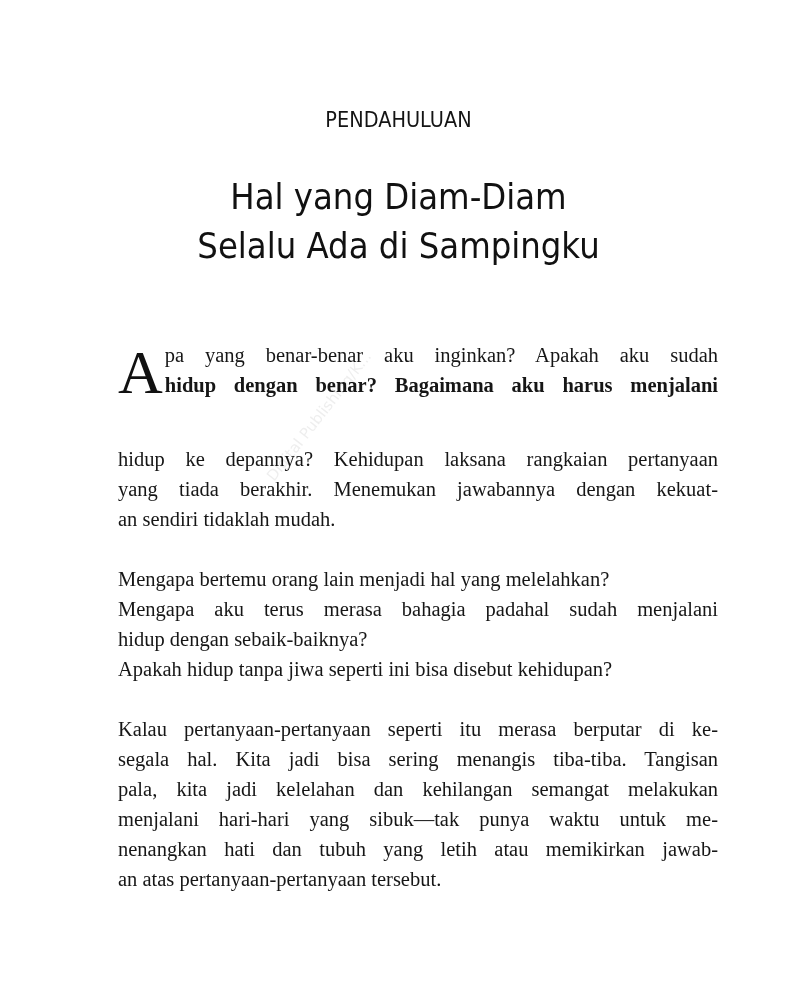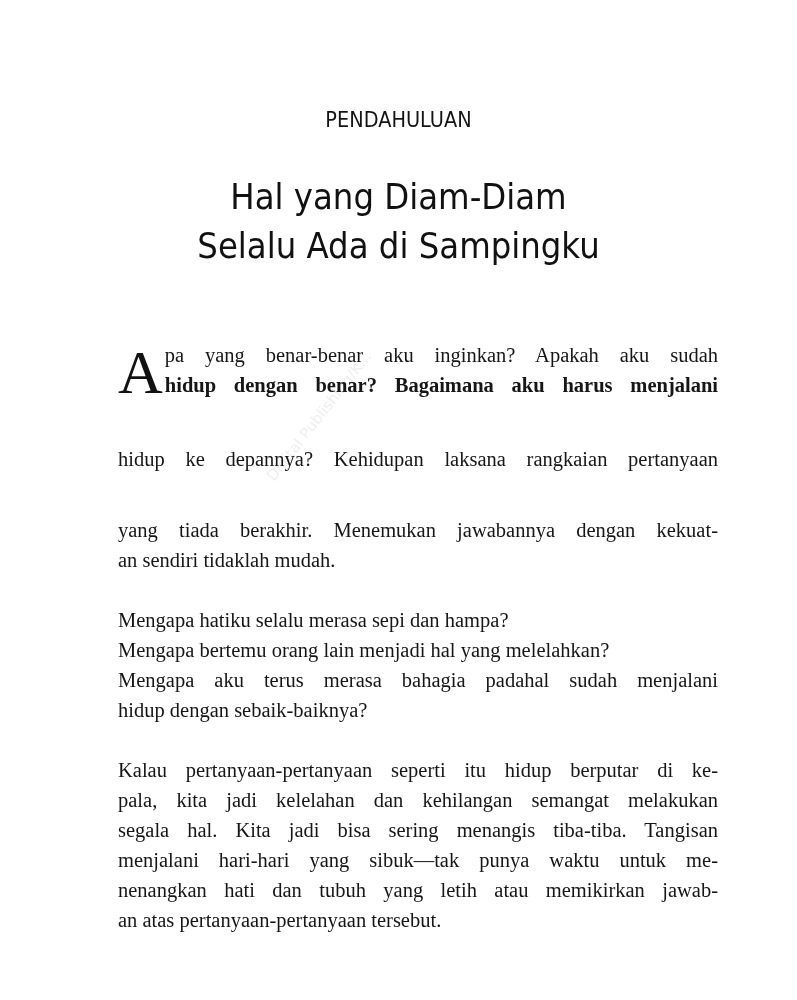--- a/index.html
+++ b/index.html
@@ -113,34 +113,34 @@
     <span>Selalu Ada di Sampingku</span>
   </div>
 
   <div class="body-text">
 
     <div class="para first-para">
       <span class="drop-cap">A</span>
       <span class="line-j" style="white-space: normal; overflow: hidden; height: 30px;">pa yang benar-benar aku inginkan? Apakah aku sudah</span>
       <span class="line-j" style="white-space: normal; overflow: hidden; height: 30px; font-weight: bold;">hidup dengan benar? Bagaimana aku harus menjalani</span>
       <span class="line-j" style="white-space: normal; overflow: hidden; height: 30px; margin-top: 44px;">hidup ke depannya? Kehidupan laksana rangkaian pertanyaan</span>
-      <span class="line-j" style="white-space: normal; overflow: hidden; height: 30px; margin-top: 41px;">yang tiada berakhir. Menemukan jawabannya dengan kekuat-</span>
+      <span class="line-j" style="white-space: normal; overflow: hidden; height: 30px;">yang tiada berakhir. Menemukan jawabannya dengan kekuat-</span>
       <span class="line">an sendiri tidaklah mudah.</span>
     </div>
 
     <div class="para">
-      <span class="line">Mengapa hatiku selalu merasa sepi dan hampa?</span>
       <span class="line">Mengapa bertemu orang lain menjadi hal yang melelahkan?</span>
       <span class="line-j" style="white-space: normal; overflow: hidden; height: 30px;">Mengapa aku terus merasa bahagia padahal sudah menjalani</span>
       <span class="line">hidup dengan sebaik-baiknya?</span>
+      <span class="line">Apakah hidup tanpa jiwa seperti ini bisa disebut kehidupan?</span>
     </div>
 
     <div class="para">
-      <span class="line-j" style="white-space: normal; overflow: hidden; height: 30px;">Kalau pertanyaan-pertanyaan seperti itu hidup berputar di ke-</span>
+      <span class="line-j" style="white-space: normal; overflow: hidden; height: 30px;">Kalau pertanyaan-pertanyaan seperti itu merasa berputar di ke-</span>
+      <span class="line-j" style="white-space: normal; overflow: hidden; height: 30px;">segala hal. Kita jadi bisa sering menangis tiba-tiba. Tangisan</span>
       <span class="line-j" style="white-space: normal; overflow: hidden; height: 30px;">pala, kita jadi kelelahan dan kehilangan semangat melakukan</span>
-      <span class="line-j" style="white-space: normal; overflow: hidden; height: 30px;">segala hal. Kita jadi bisa sering menangis tiba-tiba. Tangisan</span>
       <span class="line-j" style="white-space: normal; overflow: hidden; height: 30px;">menjalani hari-hari yang sibuk—tak punya waktu untuk me-</span>
       <span class="line-j" style="white-space: normal; overflow: hidden; height: 30px;">nenangkan hati dan tubuh yang letih atau memikirkan jawab-</span>
       <span class="line">an atas pertanyaan-pertanyaan tersebut.</span>
     </div>
 
   </div>
 </div>
 
 </body></html>

